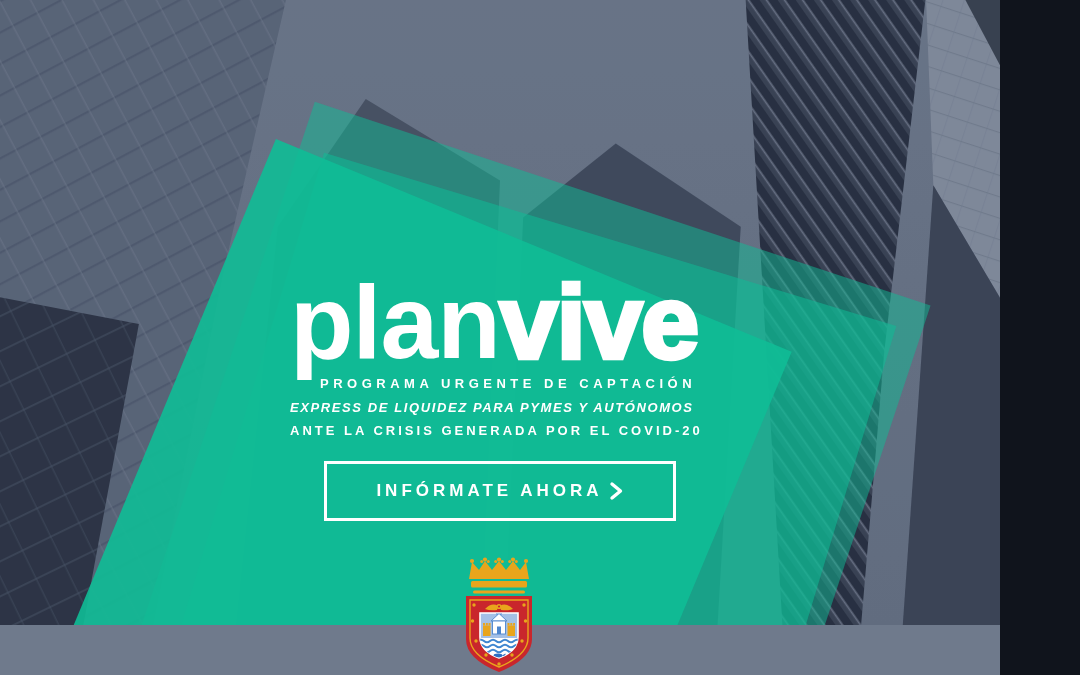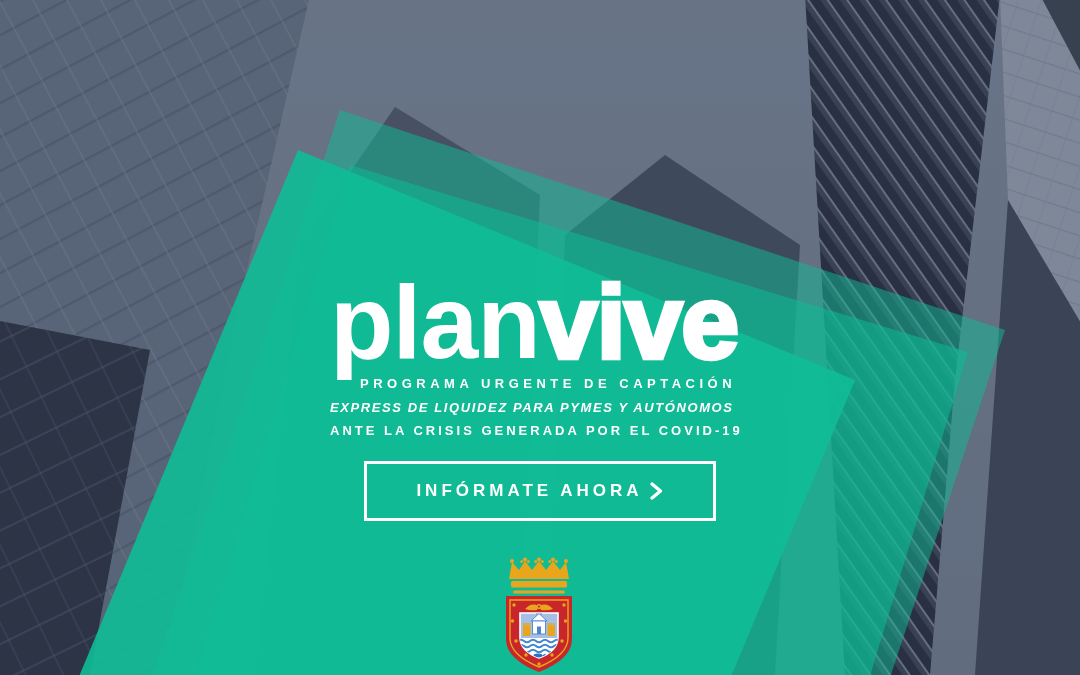--- a/index.html
+++ b/index.html
@@ -1,19 +1,19 @@
 <!DOCTYPE html>
 <html><head>
 <meta charset="utf-8">
 <style>
   html,body{margin:0;padding:0;background:#10141c;}
   *{box-sizing:border-box;}
   .stage{
     position:relative;
-    width:1080px;height:675px;
+    width:1000px;height:675px;
     overflow:hidden;
     font-family:"Liberation Sans","DejaVu Sans",sans-serif;
     background:#6f7a8c;
   }
   .bg-svg,.diamond-svg{position:absolute;inset:0;display:block;}
   .content{
     position:absolute;
     left:50%;top:270px;
     transform:translateX(-50%);
     width:420px;
@@ -120,21 +120,21 @@
 
   <div class="content">
 
     <div class="logo">
       <span>plan</span><span class="heavy">vive</span>
     </div>
 
     <div class="tagline">
       <div class="tl l1">PROGRAMA URGENTE DE CAPTACIÓN</div>
       <div class="tl l2">EXPRESS DE LIQUIDEZ PARA PYMES Y AUTÓNOMOS</div>
-      <div class="tl l3">ANTE LA CRISIS GENERADA POR EL COVID-19</div>
+      <div class="tl l3">ANTE LA CRISIS GENERADA POR EL COVID-20</div>
     </div>
 
     <button class="cta" type="button">
       <span>INFÓRMATE AHORA</span>
       <svg class="chev" width="15" height="20" viewBox="0 0 15 20" aria-hidden="true">
         <path d="M3 3 L11.5 10 L3 17" fill="none" stroke="#ffffff" stroke-width="3.4" stroke-linecap="round" stroke-linejoin="round"></path>
       </svg>
     </button>
 
     <div class="crest">

